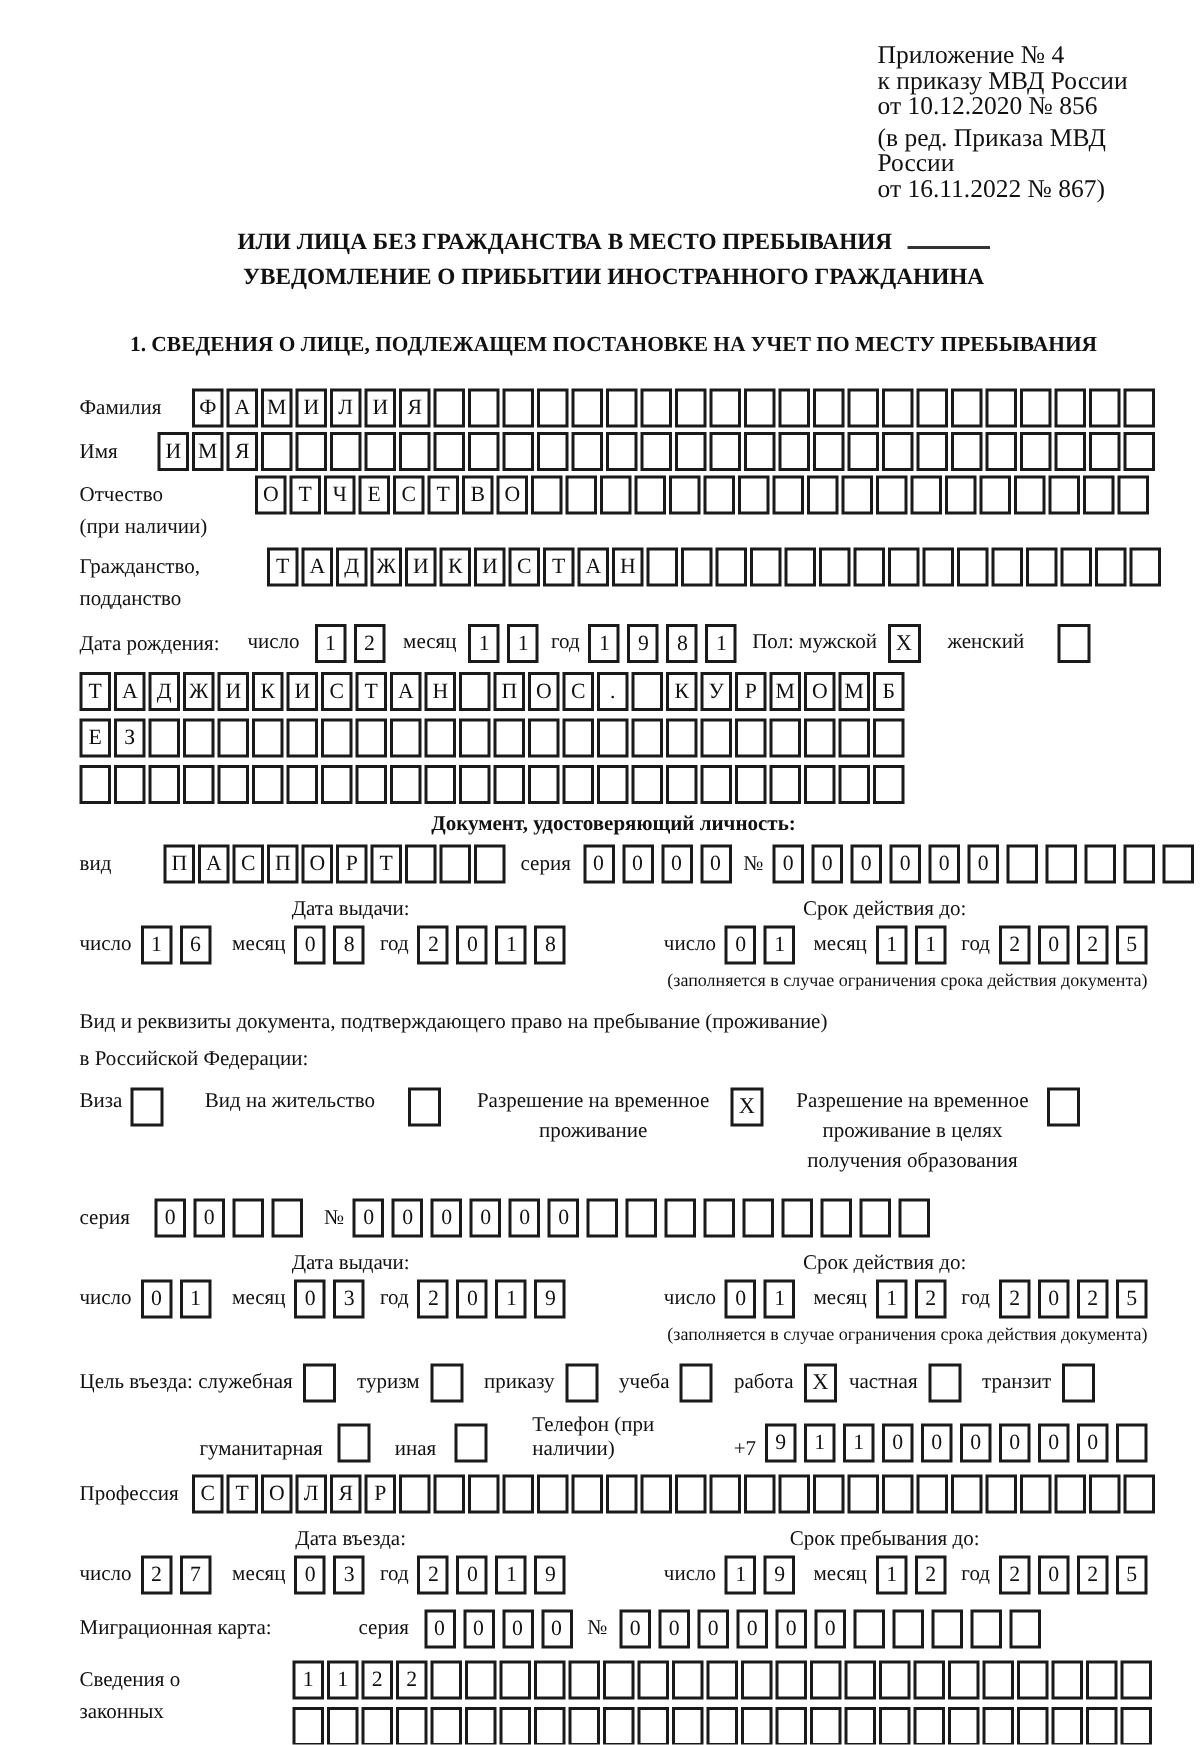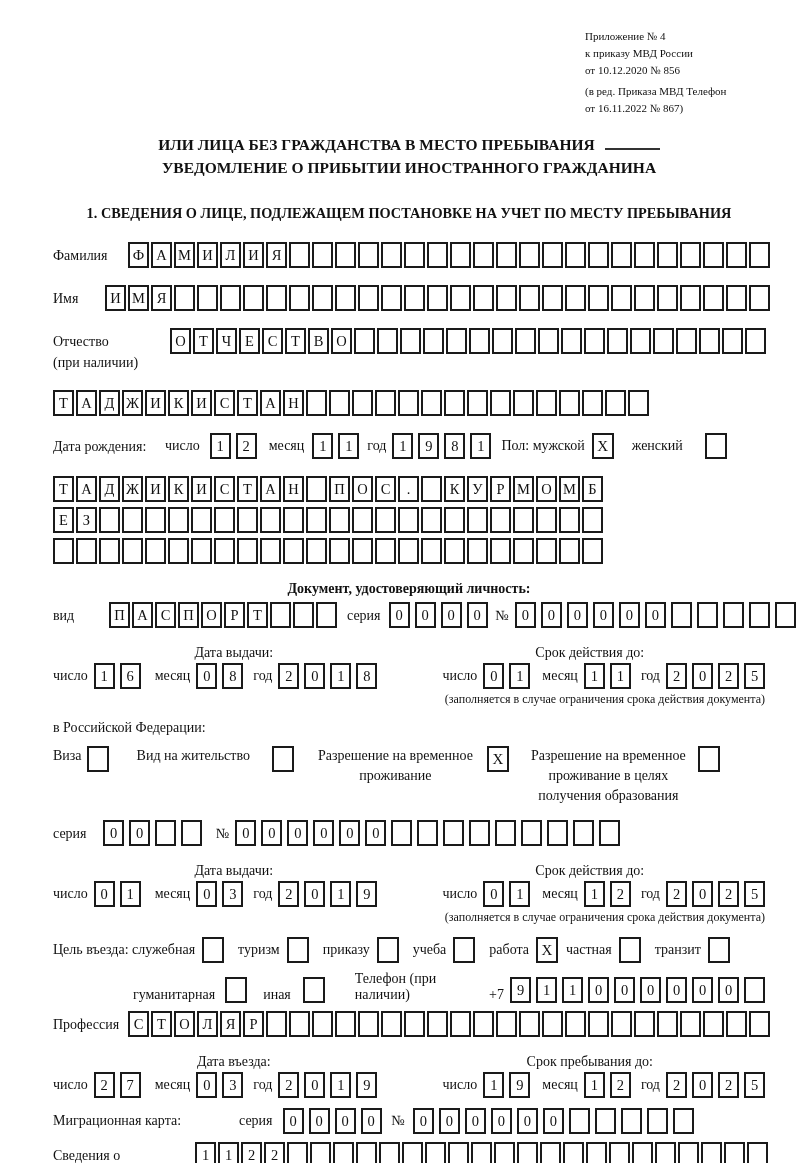--- a/index.html
+++ b/index.html
@@ -6,30 +6,30 @@
   html,body { background:#fff; }
   body {
     width:800px; height:1163px; overflow:hidden;
     color:#111;
     font-family:"Liberation Serif","DejaVu Serif",serif;
     font-size:14px;
   }
   .page { padding:28px 35px 10px 53px; position:relative; }
 
   
-  .appendix { width:185px; margin-left:auto; margin-right:-5px; font-size:11px; line-height:17px; }
+  .appendix { width:185px; margin-left:auto; margin-right:-5px; font-size:17px; line-height:17px; }
   .appendix .grp2 { margin-top:4px; }
   .forma { text-align:right; font-weight:bold; font-size:14.5px; margin-top:14px; letter-spacing:0.5px; }
 
   .title { text-align:center; font-weight:bold; font-size:15.5px; line-height:23px; margin-top:16px; }
   .blank-line { display:inline-block; width:55px; border-bottom:2px solid #333; height:13px; margin-left:10px; }
   .section1 { text-align:center; font-weight:bold; font-size:14.3px; margin-top:26px; margin-bottom:20px; white-space:nowrap; }
 
   
-  .row { display:flex; align-items:flex-start; margin-bottom:17px; }
+  .row { display:flex; align-items:flex-start; margin-bottom:3px; }
   .lbl { flex:0 0 auto; line-height:21px; padding-top:3px; }
   .lw75 { width:75px; } .lw52 { width:52px; } .lw117 { width:117px; }
   .lw125 { width:125px; } .lw150 { width:150px; } .lw56 { width:56px; }
   .lw142 { width:142px; }
 
   .cells { display:flex; gap:2px; flex:0 0 auto; }
   .cell {
     width:21px; height:26px; border:2px solid #1a1a1a;
     display:flex; align-items:center; justify-content:center;
     font-size:14.5px; flex:0 0 auto; background:#fff;
@@ -75,21 +75,21 @@
 </head>
 <body>
 
 <div class="page">
 
   <div class="appendix">
     <div>Приложение № 4</div>
     <div>к приказу МВД России</div>
     <div>от 10.12.2020 № 856</div>
     <div class="grp2">
-      <div>(в ред. Приказа МВД Телефон</div>
+      <div>(в ред. Приказа МВД России</div>
       <div>от 16.11.2022 № 867)</div>
     </div>
   </div>
 
   <div class="title">
     <div><span>ИЛИ ЛИЦА БЕЗ ГРАЖДАНСТВА В МЕСТО ПРЕБЫВАНИЯ</span><span class="blank-line"></span></div>
     <div>УВЕДОМЛЕНИЕ О ПРИБЫТИИ ИНОСТРАННОГО ГРАЖДАНИНА</div>
   </div>
   <div class="section1">1. СВЕДЕНИЯ О ЛИЦЕ, ПОДЛЕЖАЩЕМ ПОСТАНОВКЕ НА УЧЕТ ПО МЕСТУ ПРЕБЫВАНИЯ</div>
 
@@ -191,20 +191,24 @@
         <span class="cell"></span>
         <span class="cell"></span>
         <span class="cell"></span>
         <span class="cell"></span>
         <span class="cell"></span>
         <span class="cell"></span>
       </div>
   </div>
 
   <div class="row">
+    <div class="lbl lw125">
+      <div>Гражданство,</div>
+      <div>подданство</div>
+    </div>
     <div class="cells">
         <span class="cell">Т</span>
         <span class="cell">А</span>
         <span class="cell">Д</span>
         <span class="cell">Ж</span>
         <span class="cell">И</span>
         <span class="cell">К</span>
         <span class="cell">И</span>
         <span class="cell">С</span>
         <span class="cell">Т</span>
@@ -417,20 +421,21 @@
             <span class="cell">0</span>
             <span class="cell">2</span>
             <span class="cell">5</span>
           </span>
       </div>
       <div class="date-note">(заполняется в случае ограничения срока действия документа)</div>
     </div>
   </div>
 
   <div class="para">
+    <div>Вид и реквизиты документа, подтверждающего право на пребывание (проживание)</div>
     <div>в Российской Федерации:</div>
   </div>
 
   <div class="permit-row">
     <div class="opt">
       <span class="txt">Виза</span>
       <span class="cb" style="margin-left:5px;"></span>
     </div>
     <div class="opt" style="margin-left:28px;">
       <span class="txt">Вид на жительство</span>

